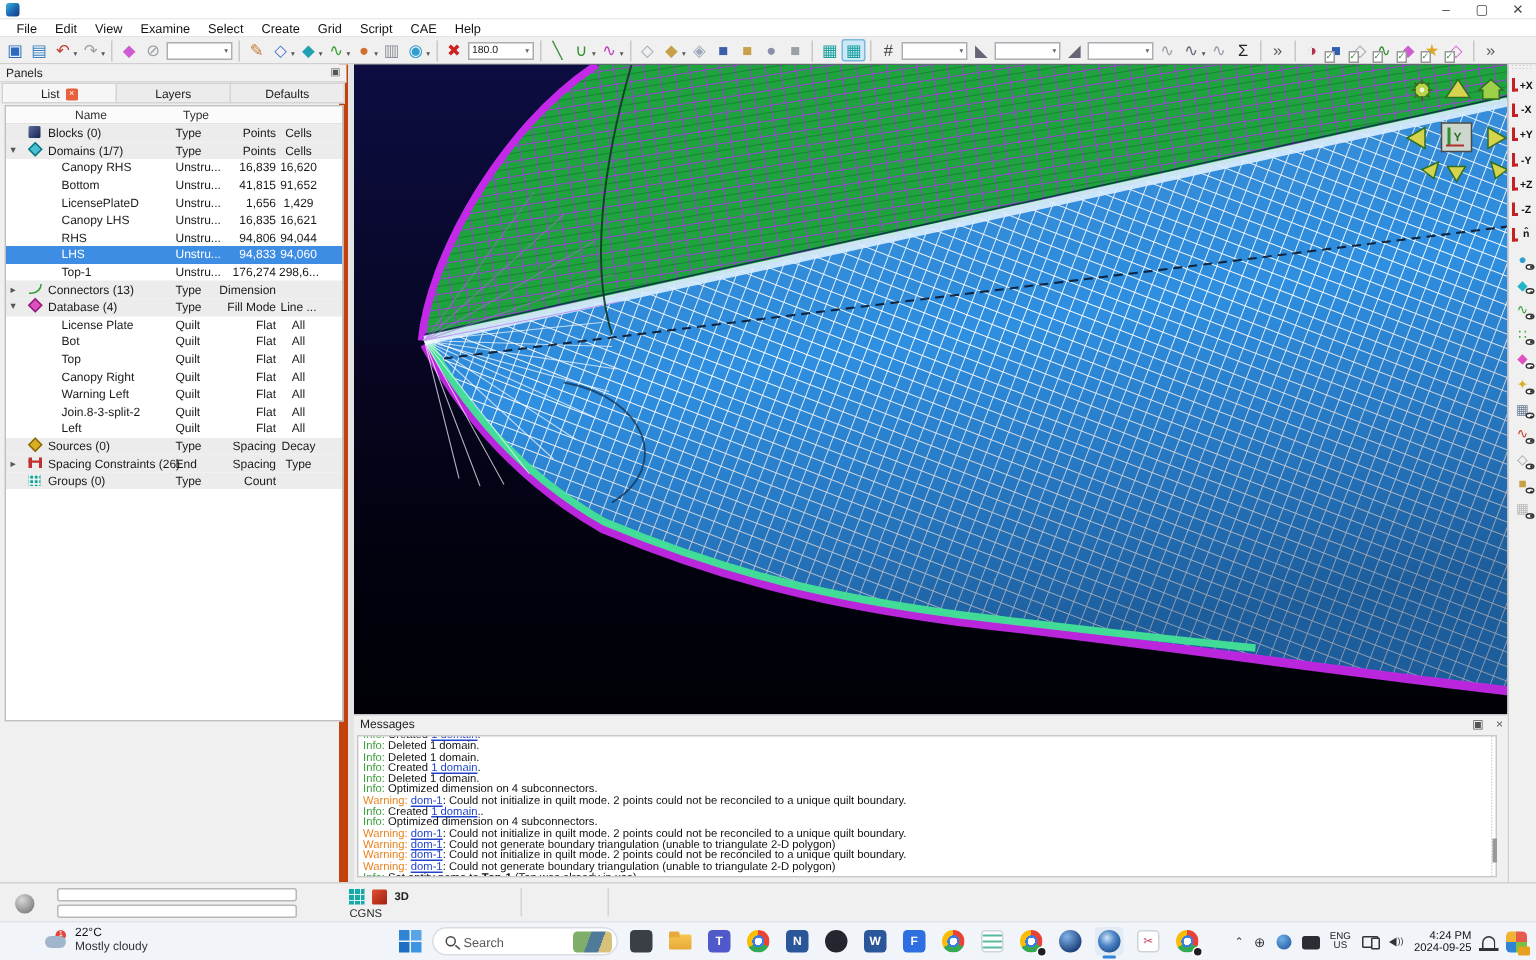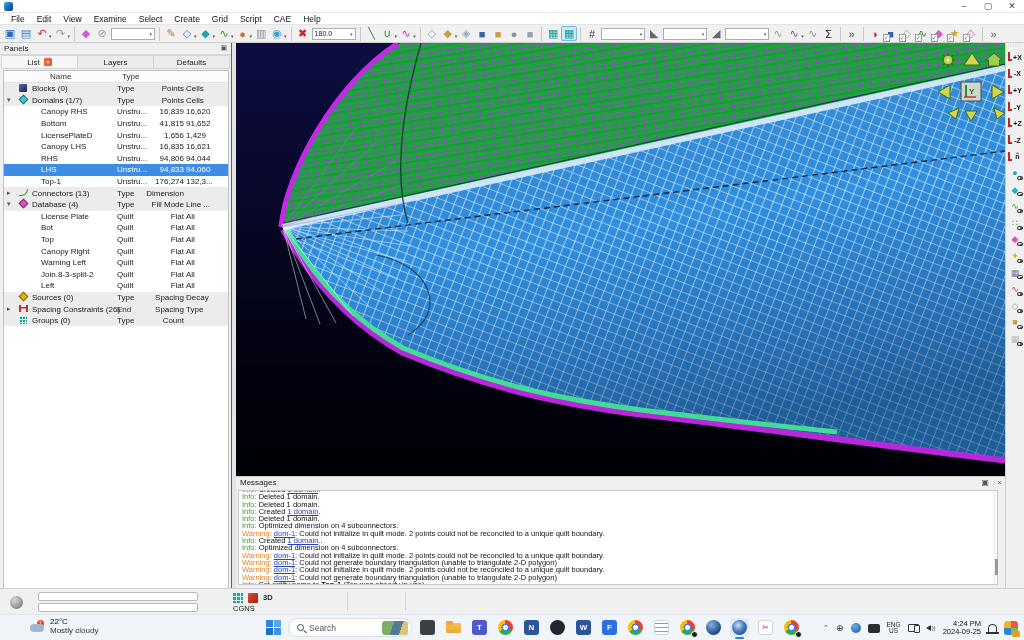--- a/index.html
+++ b/index.html
@@ -16,39 +16,39 @@
   .menu-item{font-size:8.5px;color:#111;padding:0 6px;line-height:12px;}
   #toolbar{left:0;top:25px;width:1024px;height:18px;background:#f0f0f0;border-bottom:1px solid #cfcfcf;display:flex;align-items:center;padding-left:2px;overflow:hidden;}
   .tbtn{width:16px;height:15px;display:inline-flex;align-items:center;justify-content:center;font-size:11px;position:relative;flex:none;}
   .tbtn.hl{background:#cde8f6;border:1px solid #7ab8dc;border-radius:2px;}
   .tbtn .chk{position:absolute;left:0;bottom:-1px;font-size:6px;color:#2f8f2f;background:#fff;line-height:6px;border:1px solid #999;}
   .dd{font-size:5px;color:#555;margin:4px 1px 0 -1px;flex:none;}
   .tsep{width:1px;height:14px;background:#c8c8c8;margin:0 3px;flex:none;}
   .tcombo{width:44px;height:12px;background:#fff;border:1px solid #abadb3;font-size:7px;display:inline-flex;align-items:center;padding:0 2px;color:#222;flex:none;margin:0 1px;}
   .tcombo .ca{margin-left:auto;font-size:5px;color:#666;}
   
-  #panel{left:0;top:43px;width:232px;height:545px;background:#f0f0f0;border-right:1px solid #c2410c;}
+  #panel{left:0;top:43px;width:232px;height:545px;background:#f0f0f0;border-right:6px solid #c2410c;}
   #panel-header{left:0;top:0;width:231px;height:12px;background:#f0f0f0;border-bottom:1px solid #d8d8d8;font-size:8px;color:#222;padding:1px 0 0 4px;}
   #panel-pin{position:absolute;right:4px;top:1px;font-size:7px;color:#555;}
   #tabs{left:1px;top:12px;width:229px;height:14px;display:flex;}
   .tab{flex:1;text-align:center;font-size:8px;line-height:14px;color:#222;background:#ececec;border:1px solid #d4d4d4;border-left:none;position:relative;}
   .tab:first-child{border-left:1px solid #d4d4d4;background:#f6f6f6;}
   .tab .tclose{display:inline-block;width:8px;height:8px;background:#e8603c;color:#fff;font-size:6px;line-height:8px;border-radius:1px;margin-left:4px;vertical-align:1px;}
-  #listbox{left:3px;top:27px;width:226px;height:543px;background:#fff;border:1px solid #c0c0c0;overflow:hidden;}
+  #listbox{left:3px;top:27px;width:226px;height:411px;background:#fff;border:1px solid #c0c0c0;overflow:hidden;}
   #listhdr{height:12px;border-bottom:1px solid #e2e2e2;background:#fbfbfb;position:relative;font-size:8px;color:#333;}
   #listhdr span{position:absolute;top:1px;}
   .trow{position:relative;height:11.6px;font-size:8px;color:#1a1a1a;white-space:nowrap;}
   .trow.group{background:#ececec;}
   .trow.sel{background:#3d8de5;color:#fff;}
   .trow span{position:absolute;top:1.3px;}
   .tarrow{left:3px;width:8px;color:#555;font-size:7px;}
   .tname-g{left:28px;text-align:center;} .tname-c{left:37px;}
   .tc2{left:113px;} 
   .tc3{left:126px;width:54px;text-align:right;}
-  .tc4{left:182px;width:26px;text-align:left;}
+  .tc4{left:182px;width:26px;text-align:center;}
   .ti{position:absolute;left:15px;top:2.2px;width:8px;height:8px;}
   .ti.blocks{background:linear-gradient(135deg,#5a6ea0,#16224e);border-radius:1px;}
   .ti.domains{width:7px;height:7px;background:#49c0d4;border:1px solid #0e7884;transform:rotate(45deg);left:16px;}
   .ti.connectors{width:9px;height:7px;border-bottom:1.6px solid #2f9e2f;border-right:1.6px solid #2f9e2f;border-bottom-right-radius:8px;background:transparent;top:1.5px;}
   .ti.database{width:7px;height:7px;background:#e050c0;border:1px solid #90207a;transform:rotate(45deg);left:16px;}
   .ti.sources{width:7px;height:7px;background:#d8b020;border:1px solid #8a6a10;transform:rotate(45deg);left:16px;}
   .ti.spacing{width:9px;height:7px;background:linear-gradient(#c03030 0 0) center/9px 1.5px no-repeat,linear-gradient(90deg,#c03030 0 2px,transparent 2px 7px,#c03030 7px 9px);}
   .ti.groups{width:8px;height:8px;background-color:#18a090;background-image:linear-gradient(rgba(255,255,255,.8) 1px,transparent 1px),linear-gradient(90deg,rgba(255,255,255,.8) 1px,transparent 1px);background-size:3px 3px;}
   #splitter{left:232px;top:43px;width:4px;height:545px;background:#e4e4e4;}
   
@@ -396,21 +396,21 @@
         <div class="trow sel">
           <span class="tname-c">LHS</span>
           <span class="tc2">Unstru...</span>
           <span class="tc3">94,833</span>
           <span class="tc4">94,060</span>
         </div>
         <div class="trow">
           <span class="tname-c">Top-1</span>
           <span class="tc2">Unstru...</span>
           <span class="tc3">176,274</span>
-          <span class="tc4">132,3...</span>
+          <span class="tc4">298,6...</span>
         </div>
         <div class="trow group">
           <span class="tarrow">▸</span>
           <span class="ti connectors"></span>
           <span class="tname-g">Connectors (13)</span>
           <span class="tc2">Type</span>
           <span class="tc3">Dimension</span>
           <span class="tc4"></span>
         </div>
         <div class="trow group">

